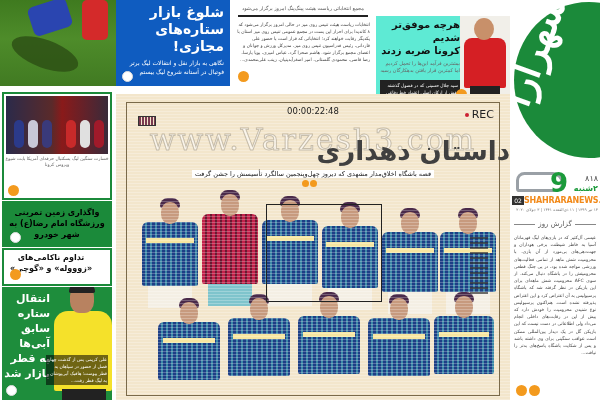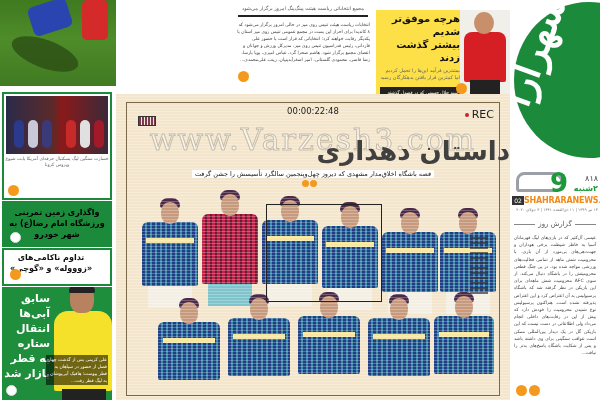--- a/index.html
+++ b/index.html
@@ -24,21 +24,21 @@
 
 
 .cand{left:232px;top:0;width:142px;height:86px;padding:3px 4px;text-align:right}
 .cand .h{font-size:12.5px;font-weight:bold;line-height:15px;color:#111}
 .cand .sub{font-size:5px;color:#555;text-align:center;margin-top:2px}
 .cand .rule{height:2px;background:#222;margin:4px 2px}
 .cand .body{font-size:4.5px;line-height:7px;color:#444}
 .cand .dot{position:absolute;left:6px;bottom:4px}
 
 
-.redart{left:376px;top:10px;width:134px;height:92px;background:#fde047}
+.redart{left:376px;top:16px;width:134px;height:92px;background:#5eead4}
 .redart .txt{position:absolute;right:50px;top:2px;width:80px;text-align:right}
 .redart .h{font-size:10px;font-weight:bold;line-height:13px;color:#111}
 .redart .sub{font-size:5px;color:#666;line-height:7px;margin-top:3px}
 .redart .dark{margin-top:6px;background:#222;color:#fff;font-size:4.5px;line-height:7px;padding:2px}
 .redart .ph{position:absolute;left:84px;top:0;width:50px;height:90px;background:#f1efe9}
 .redart .ph .head{position:absolute;left:14px;top:2px;width:20px;height:22px;border-radius:50%;background:#c8906a}
 .redart .ph .shirt{position:absolute;left:4px;top:22px;width:42px;height:50px;background:#d51f24;border-radius:8px 8px 2px 2px}
 .redart .ph .shorts{position:absolute;left:10px;top:70px;width:30px;height:18px;background:#222}
 .redart .dot{position:absolute;left:80px;bottom:8px}
 
@@ -126,37 +126,43 @@
 <body>
 
 <div class="page">
 
   <div class="abs tl-photo">
     <div class="shadow"></div>
     <div class="p1"></div>
     <div class="p2"></div>
   </div>
 
+  <div class="abs blue">
+    <div class="h1">شلوغ بازار</div>
+    <div class="h2">ستاره‌های مجازی!</div>
+    <div class="sub">نگاهی به بازار نقل و انتقالات لیگ برتر فوتبال در آستانه شروع لیگ بیستم</div>
+    <span class="dot w"></span>
+  </div>
 
   <div class="abs cand">
     <div class="sub">مجمع انتخاباتی ریاست هیئت پینگ‌پنگ امروز برگزار می‌شود</div>
     <div class="rule"></div>
     <div class="body">انتخابات ریاست هیئت تنیس روی میز در حالی امروز برگزار می‌شود که ۸ کاندیدا برای احراز این پست در مجمع عمومی تنیس روی میز استان با یکدیگر رقابت خواهند کرد؛ انتخاباتی که قرار است با حضور علی قاردانی، رئیس فدراسیون تنیس روی میز، مدیرکل ورزش و جوانان و اعضای مجمع برگزار شود. هاشم صحرا گرد، عباس امیری، پویا پارسا، رضا قاضی، محمودی گلستانی، امیر اصغرآبدینیان، زینب علی‌محمدی...</div>
     <span class="dot"></span>
   </div>
 
   <div class="abs redart">
     <div class="ph">
       <div class="shirt"></div>
       <div class="head"></div>
       <div class="shorts"></div>
     </div>
     <div class="txt">
       <div class="h">هرچه موفق‌تر شدیم</div>
-      <div class="h">بیشتر گذشت زدند</div>
+      <div class="h">کرونا ضربه زدند</div>
       <div class="sub">بیشترین فرآمد این‌ها را تحمل کردیم اما کمترین قرار یافتن بدهکارگان رسید</div>
       <div class="dark">سید جلال حسینی که در فصول گذشته نقش از ارکان اصلی اعتماد خط دفاعی سرخ‌ها بوده و از رسیدن آن‌ها به قهرمانی این تیم اخیر بر با وری معتمد.</div>
     </div>
     <span class="dot"></span>
   </div>
 
   <div class="abs mast">
     <div class="circle"></div>
     <div class="logo">شهرآرا</div>
   </div>
@@ -208,22 +214,22 @@
   </div>
 
   <div class="abs qatar">
     <div class="plr">
       <div class="shirt"></div>
       <div class="head"></div>
       <div class="hair"></div>
       <div class="shorts"></div>
     </div>
     <div class="txt">
+      <div class="h">انتقال ستاره</div>
       <div class="h">سابق آبی‌ها</div>
-      <div class="h">انتقال ستاره</div>
       <div class="h">به قطر</div>
       <div class="h">بازار شد</div>
     </div>
     <div class="body">علی کریمی پس از گذشت چهار فصل از حضور در سپاهان به قطر پیوست؛ هافبک آبی‌پوشان به لیگ قطر رفت...</div>
     <span class="dot w"></span>
   </div>
 
   <div class="abs main">
     <div class="photo">
 

